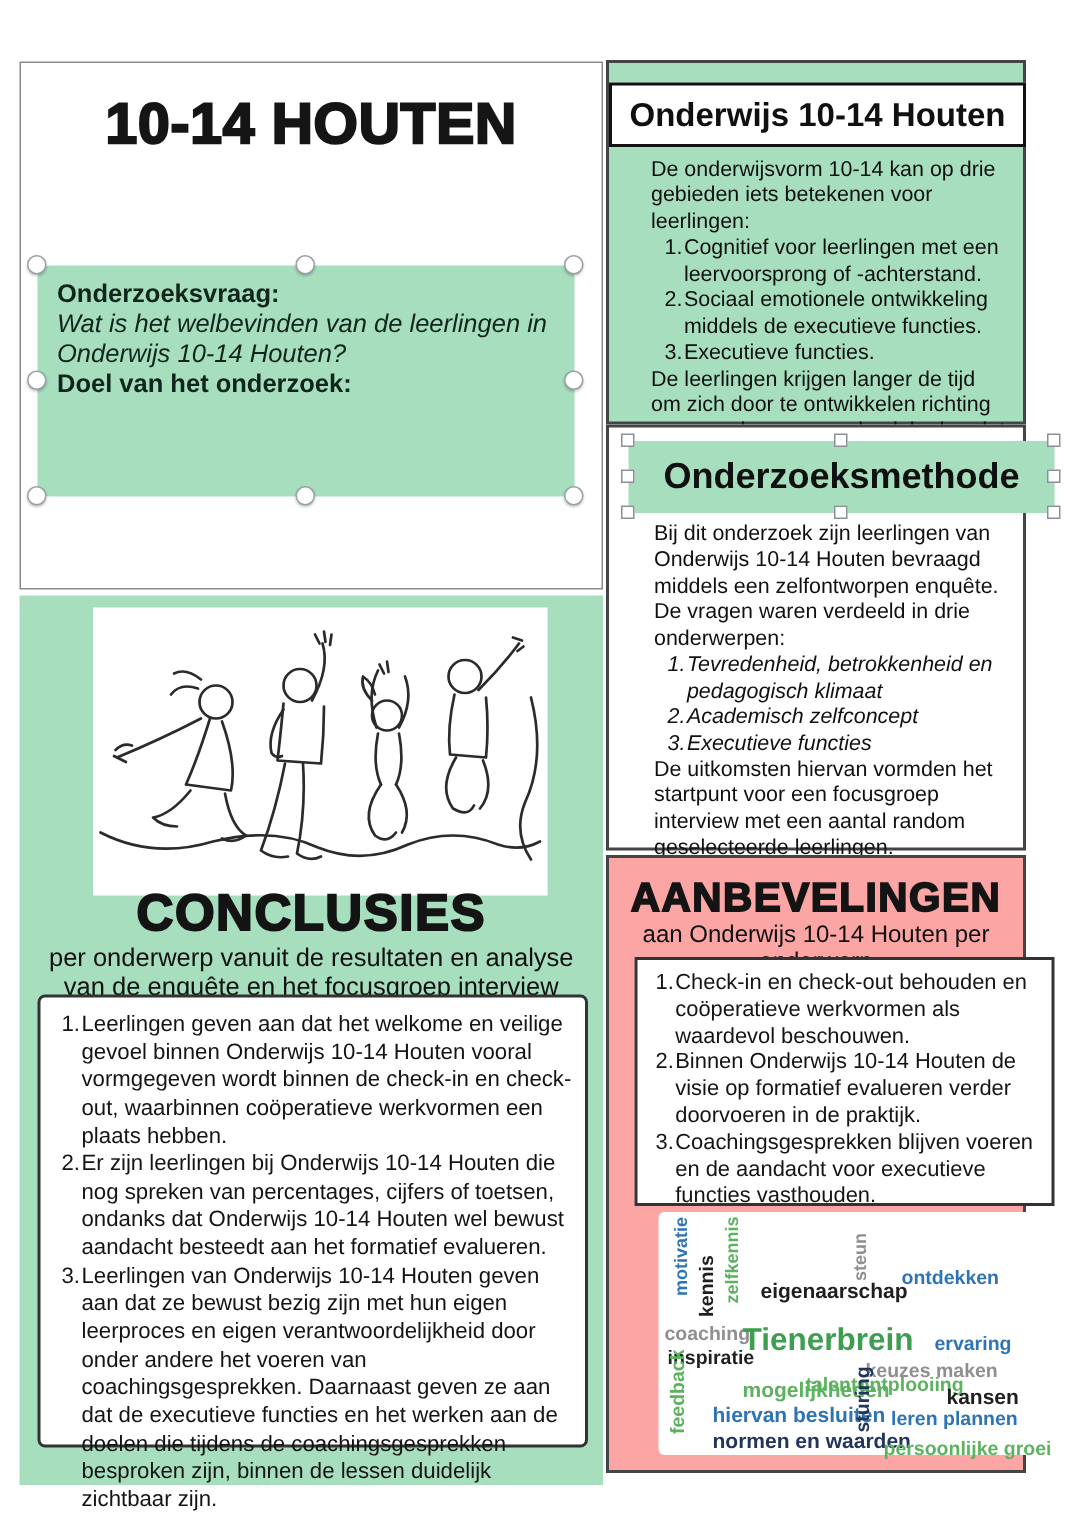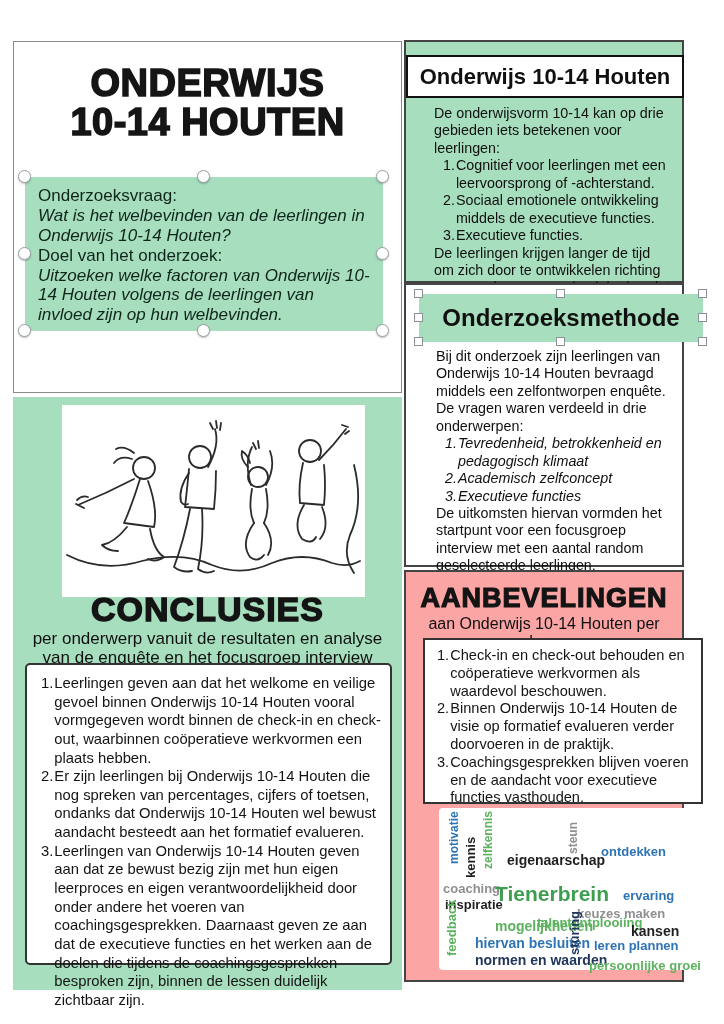--- a/index.html
+++ b/index.html
@@ -5,21 +5,21 @@
   html,body{margin:0;padding:0;}
   body{
     width:724px;height:1024px;position:relative;background:#ffffff;
     font-family:"Liberation Sans", sans-serif;color:#111;overflow:hidden;
   }
   
   .left-top{position:absolute;left:13px;top:41px;width:389px;height:352px;background:#fff;border:1px solid #8a8a8a;box-sizing:border-box;}
   .main-title{margin-top:22px;text-align:center;font-weight:bold;font-size:38px;line-height:1.02;color:#151515;-webkit-text-stroke:1.6px #151515;letter-spacing:0.5px;}
   .sel-group{position:absolute;left:11px;top:135px;width:358px;height:154px;}
   .research-box{position:absolute;inset:0;background:#a6debe;border-radius:8px;padding:9px 13px;box-sizing:border-box;font-size:17px;line-height:1.17;color:#10251c;}
-  .research-box .lbl{font-weight:normal;font-style:normal;}
+  .research-box .lbl{font-weight:bold;font-style:normal;}
   .research-box .it{font-style:italic;}
   .h-circle{position:absolute;width:13px;height:13px;border-radius:50%;background:#fff;border:1px solid #9aa0a6;box-shadow:0 1px 2px rgba(0,0,0,.25);box-sizing:border-box;}
   .left-bottom{position:absolute;left:13px;top:397px;width:389px;height:593px;background:#a6debe;}
   .illus{position:absolute;left:49px;top:8px;width:303px;height:192px;background:#fff;}
   .concl-title{position:absolute;left:0;top:193px;width:100%;text-align:center;font-weight:bold;font-size:34px;color:#141414;-webkit-text-stroke:1.4px #141414;letter-spacing:1px;}
   .concl-sub{position:absolute;left:4px;top:232px;width:381px;text-align:center;font-size:17px;line-height:1.13;color:#101010;}
   .concl-box{position:absolute;left:12px;top:266px;width:367px;height:302px;background:#fff;border:2px solid #333;border-radius:5px;box-sizing:border-box;padding:9px 7px 8px 5px;font-size:14.8px;line-height:1.26;color:#141414;}
   
   .nrow{display:flex;margin-left:9px;}
   .nrow .n{flex:none;margin-right:1px;}
@@ -62,30 +62,28 @@
   .w16{left:143px;top:132px;font-size:13px;}
   .w17{left:155px;top:130px;font-size:13px;}
   .w18{left:36px;top:144px;font-size:14px;}
   .w19{left:150px;top:150px;font-size:13px;}
 </style>
 </head>
 <body>
 
 <div class="left-top">
   <div class="main-title">
-    <div>ONDERWIJS</div>
     <div>10-14 HOUTEN</div>
   </div>
 
   <div class="sel-group">
     <div class="research-box">
       <span class="lbl">Onderzoeksvraag:</span><br>
       <span class="it">Wat is het welbevinden van de leerlingen in Onderwijs 10-14 Houten?</span><br>
       <span class="lbl">Doel van het onderzoek:</span><br>
-      <span class="it">Uitzoeken welke factoren van Onderwijs 10-14 Houten volgens de leerlingen van invloed zijn op hun welbevinden.</span>
     </div>
     <div class="h-circle" style="left:-7px;top:-7px;"></div>
     <div class="h-circle" style="left:172px;top:-7px;"></div>
     <div class="h-circle" style="left:351px;top:-7px;"></div>
     <div class="h-circle" style="left:-7px;top:70px;"></div>
     <div class="h-circle" style="left:351px;top:70px;"></div>
     <div class="h-circle" style="left:-7px;top:147px;"></div>
     <div class="h-circle" style="left:172px;top:147px;"></div>
     <div class="h-circle" style="left:351px;top:147px;"></div>
   </div>

